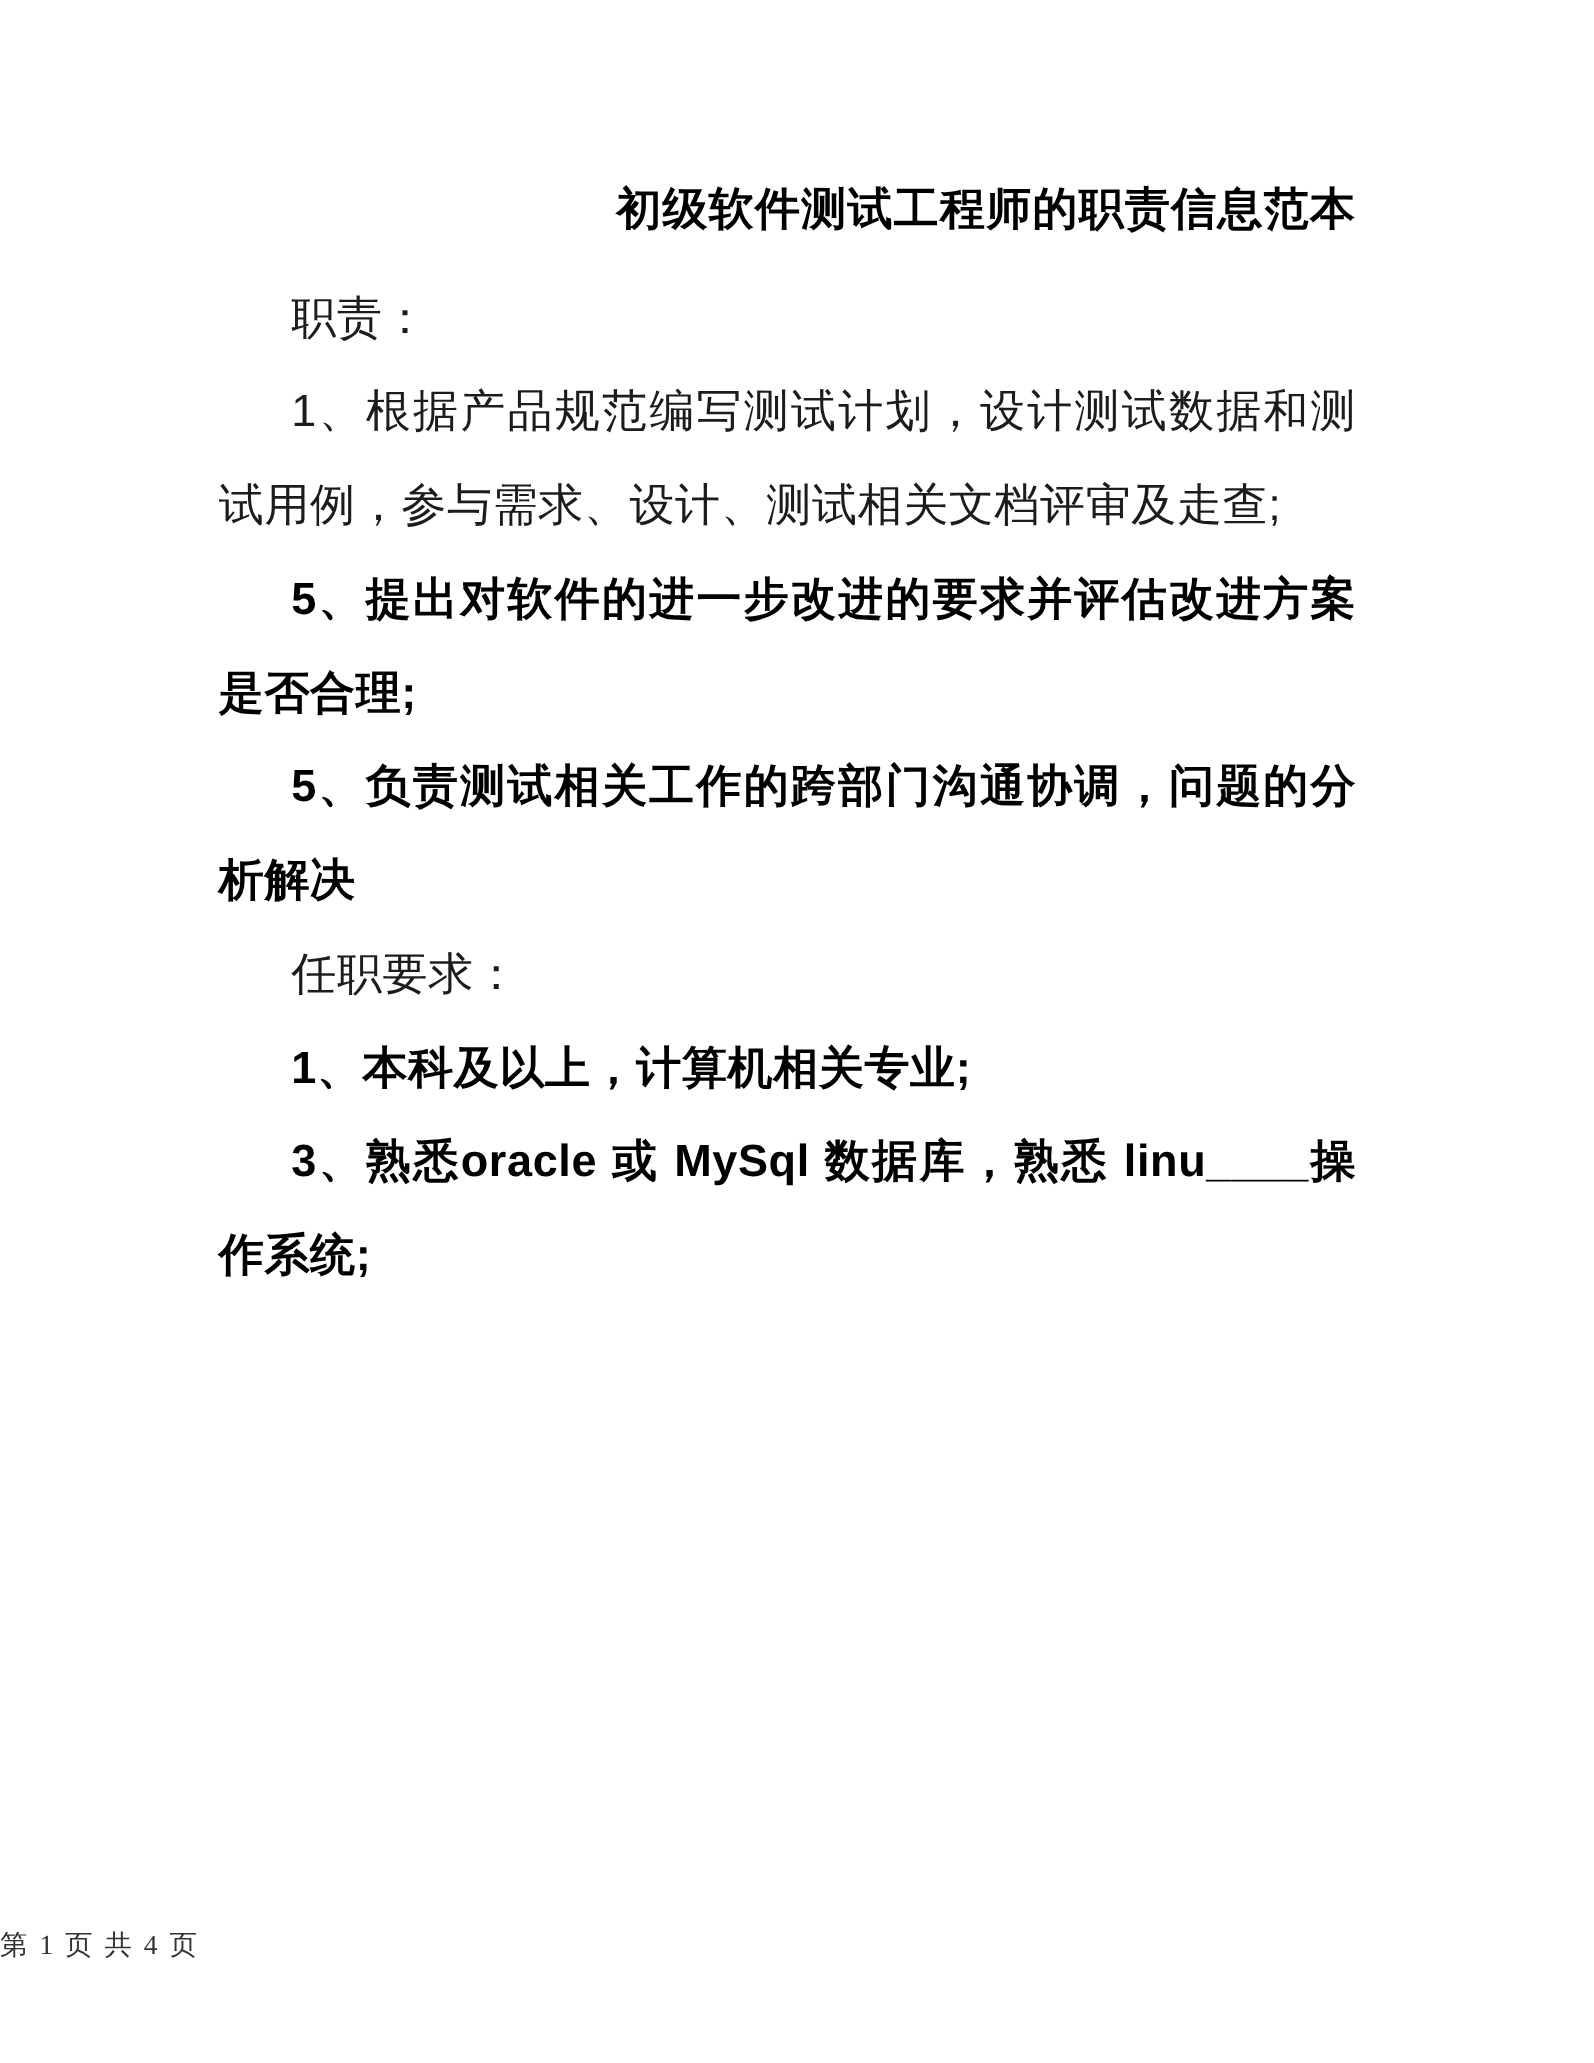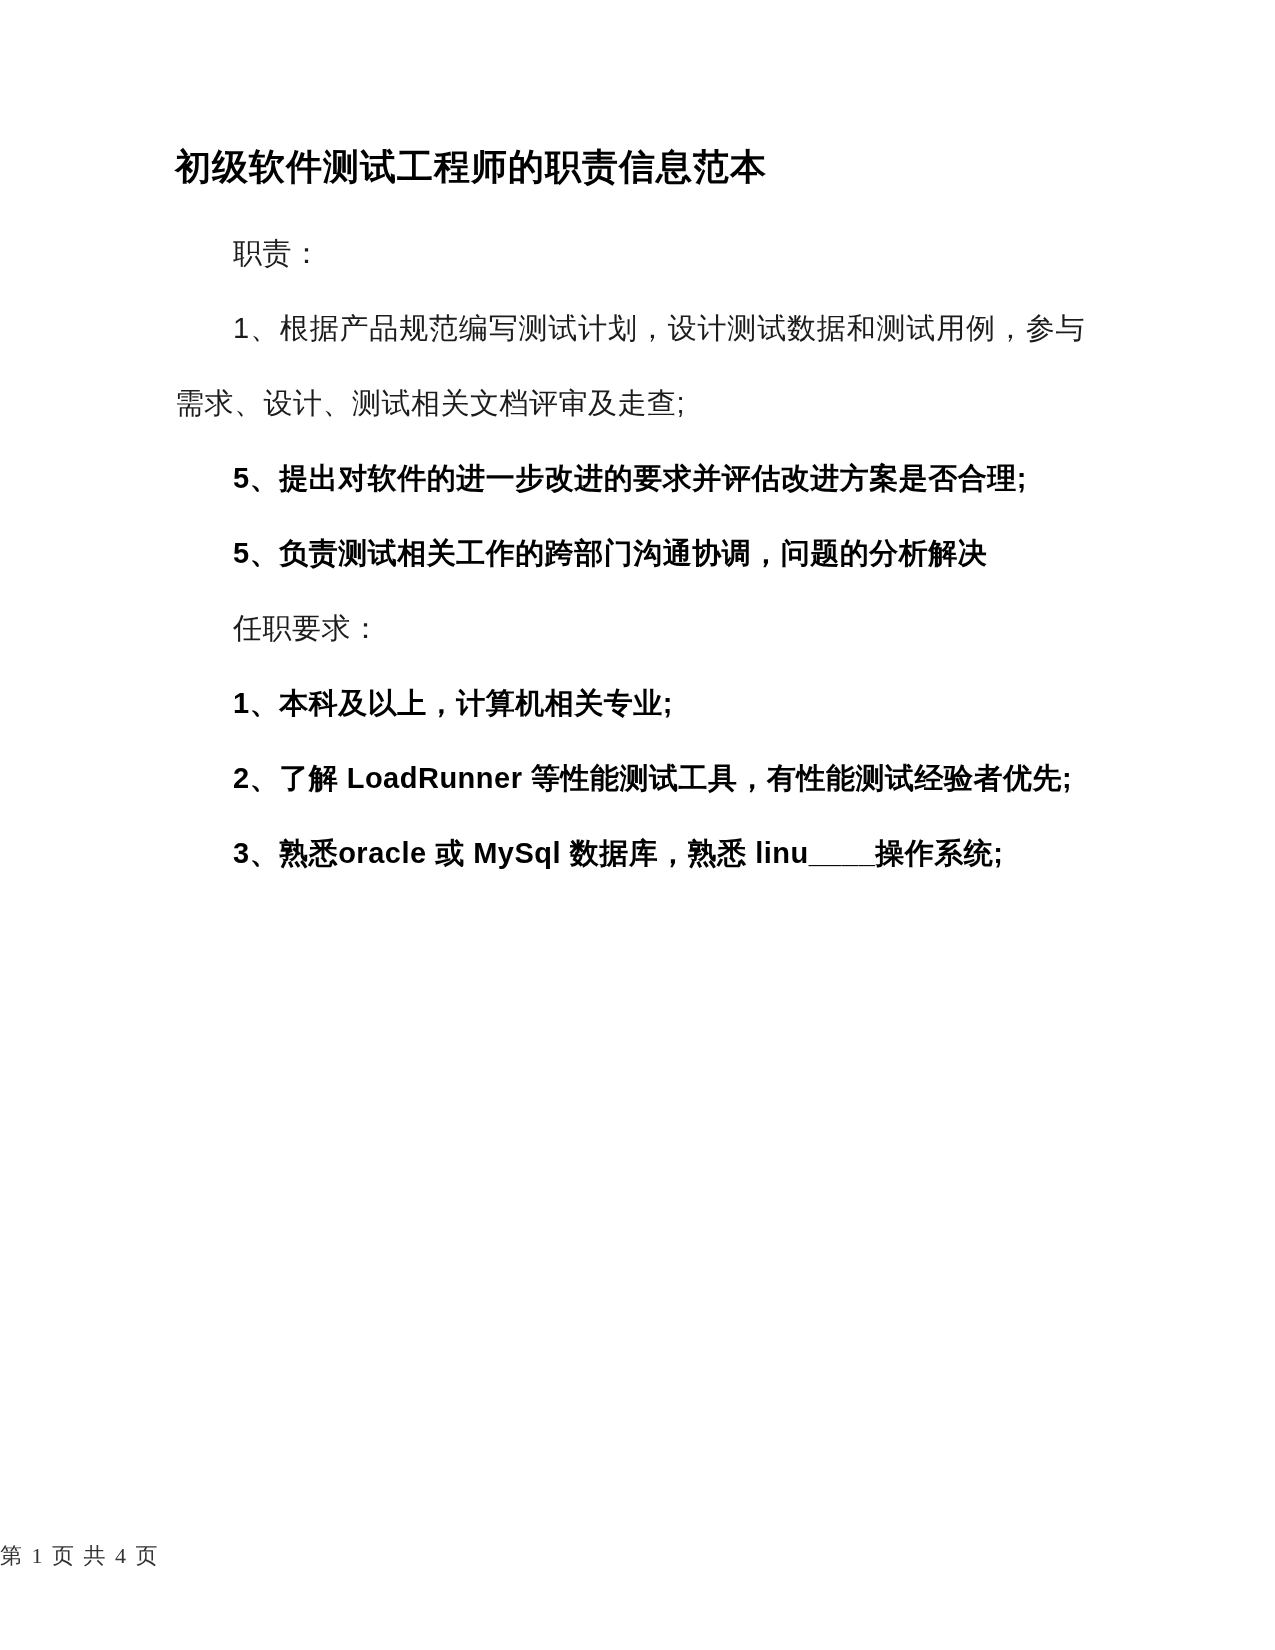--- a/index.html
+++ b/index.html
@@ -18,28 +18,28 @@
   .content {
     position: absolute;
     left: 175px;
     right: 190px;
     top: 140px;
   }
   .doc-title {
     font-size: 36px;
     line-height: 54px;
     font-weight: 700;
-    text-align: left;
+    text-align: right;
     color: #000000;
     letter-spacing: 1px;
     margin: 0 0 22px 0;
   }
   .para {
     margin: 0;
-    font-size: 29px;
+    font-size: 36px;
     line-height: 75px;
     color: #1c1c1c;
     text-align: justify;
     text-justify: inter-ideograph;
     text-indent: 58px;
     letter-spacing: 0.5px;
     word-break: break-word;
   }
   .para.bold {
     font-weight: 700;
@@ -62,18 +62,17 @@
 <div class="page">
   <div class="content">
     <h1 class="doc-title">初级软件测试工程师的职责信息范本</h1>
 
     <p class="para">职责：</p>
     <p class="para">1、根据产品规范编写测试计划，设计测试数据和测试用例，参与需求、设计、测试相关文档评审及走查;</p>
     <p class="para bold">5、提出对软件的进一步改进的要求并评估改进方案是否合理;</p>
     <p class="para bold">5、负责测试相关工作的跨部门沟通协调，问题的分析解决</p>
     <p class="para">任职要求：</p>
     <p class="para bold">1、本科及以上，计算机相关专业;</p>
-    <p class="para bold">2、了解 LoadRunner 等性能测试工具，有性能测试经验者优先;</p>
     <p class="para bold">3、熟悉oracle 或 MySql 数据库，熟悉 linu____操作系统;</p>
   </div>
 
   <div class="footer">第 1 页 共 4 页</div>
 </div>
 
 </body></html>

